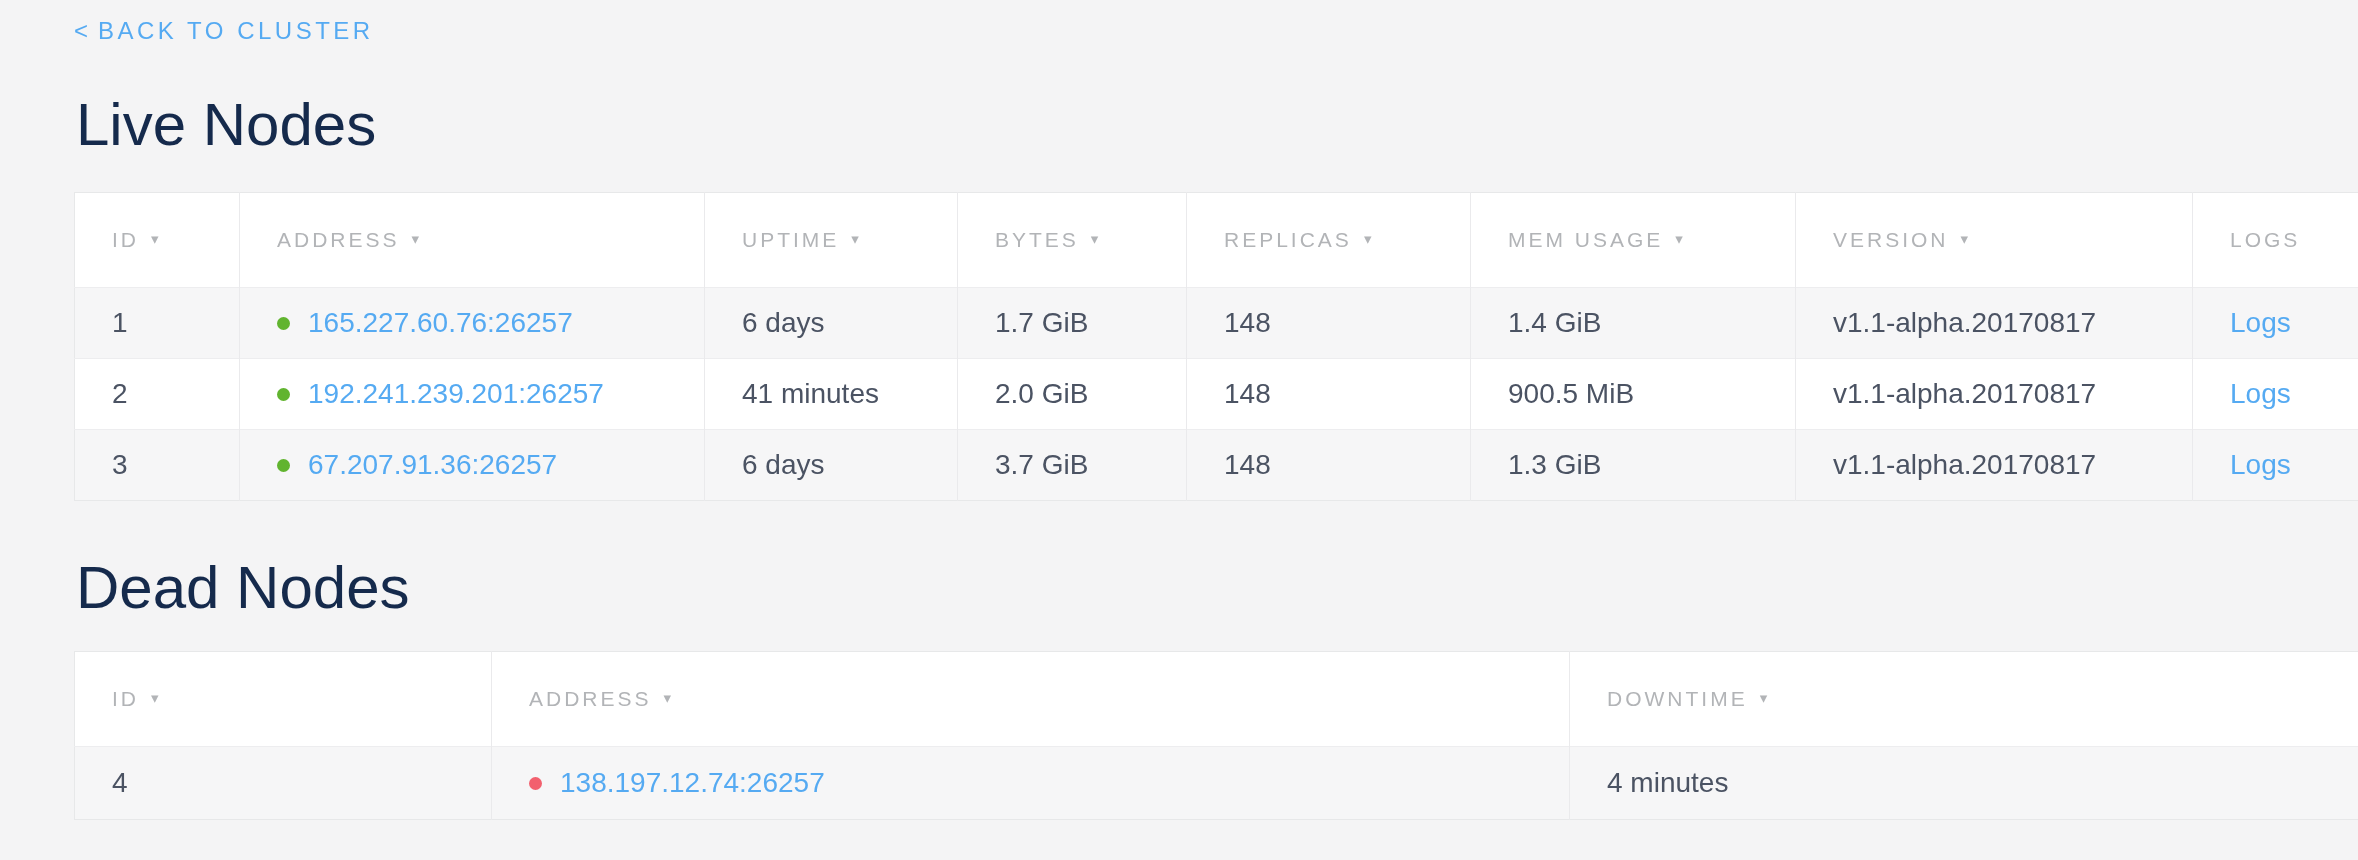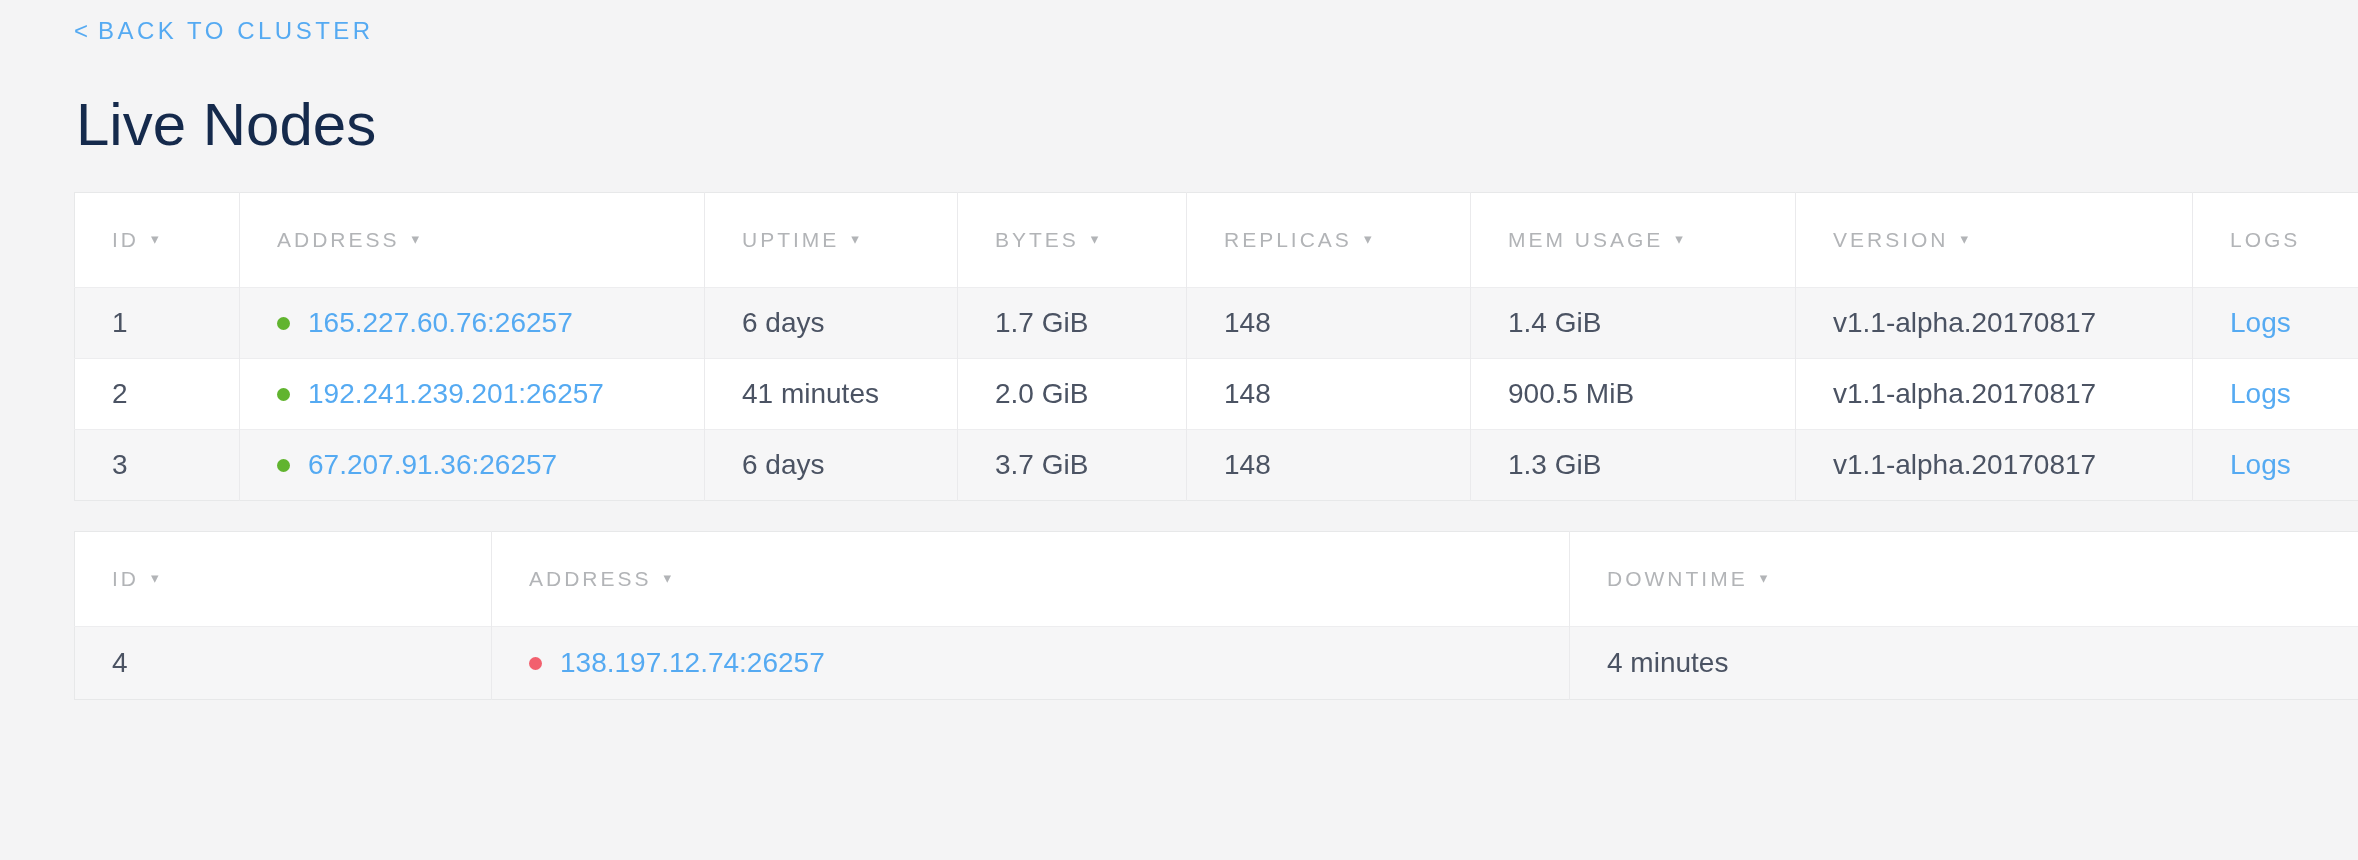--- a/index.html
+++ b/index.html
@@ -187,20 +187,21 @@
         <td>6 days</td>
         <td>3.7 GiB</td>
         <td>148</td>
         <td>1.3 GiB</td>
         <td>v1.1-alpha.20170817</td>
         <td><a class="cell-link" href="#">Logs</a></td>
       </tr>
     </tbody>
   </table>
 
+  <h1 class="section-title dead">Dead Nodes</h1>
 
   <table class="nodes-table dead">
     <colgroup>
       <col class="dc-id">
         <col class="dc-address">
         <col class="dc-downtime">
     </colgroup>
     <thead>
       <tr>
         <th class="sortable"><span>ID</span><span class="sort-arrow">▾</span></th>

